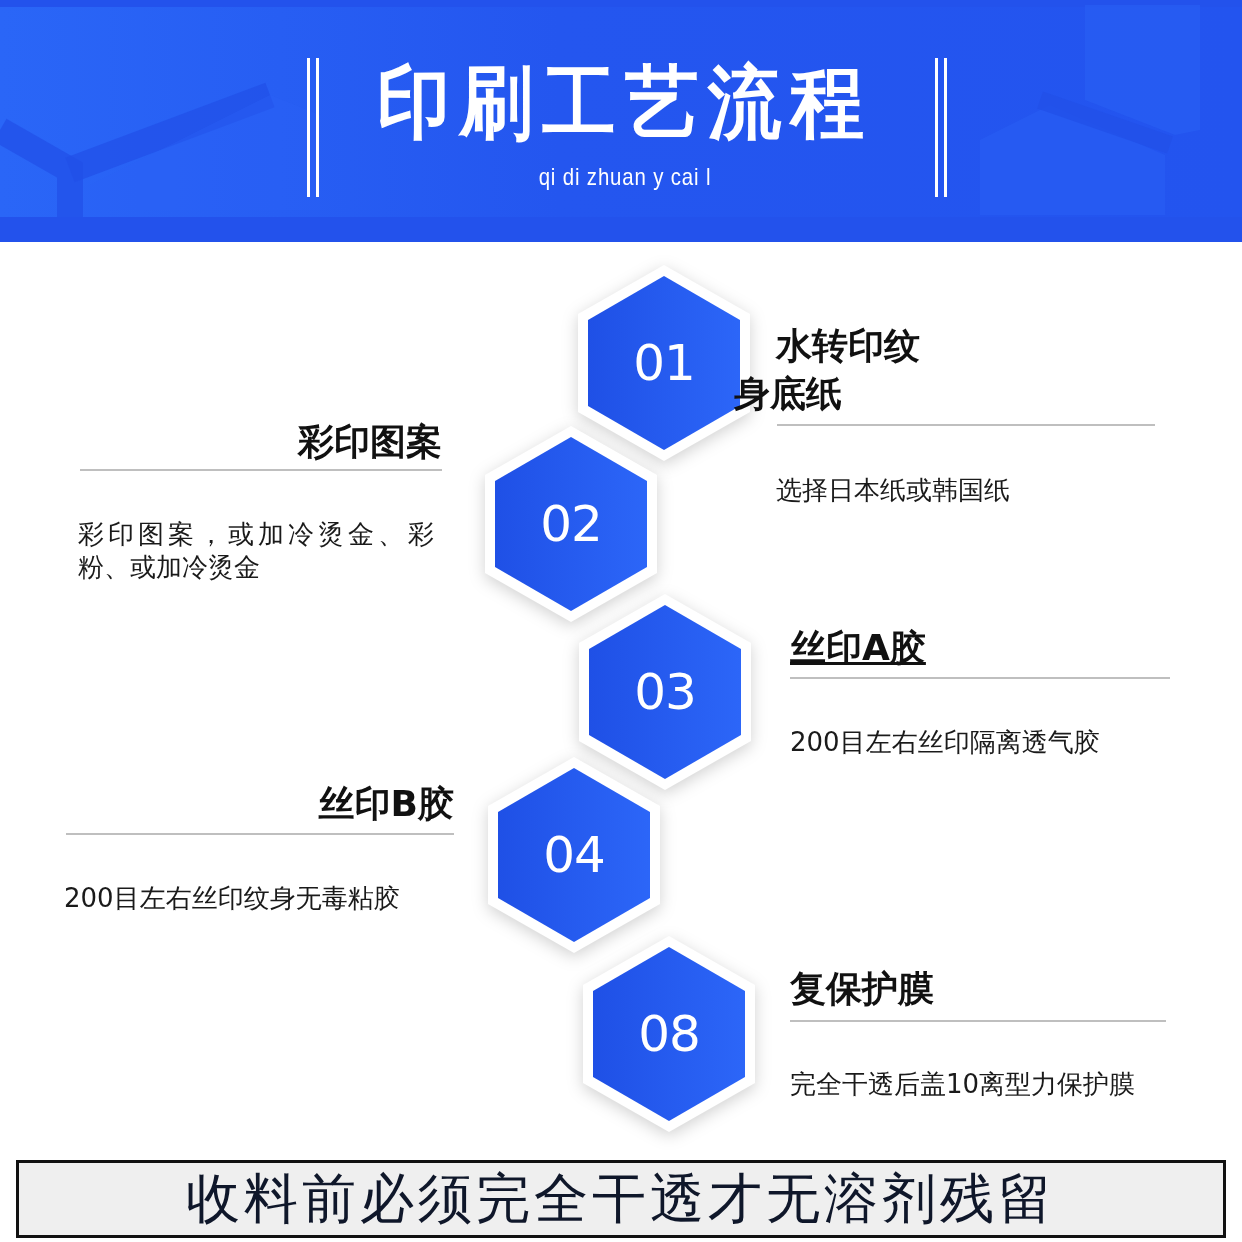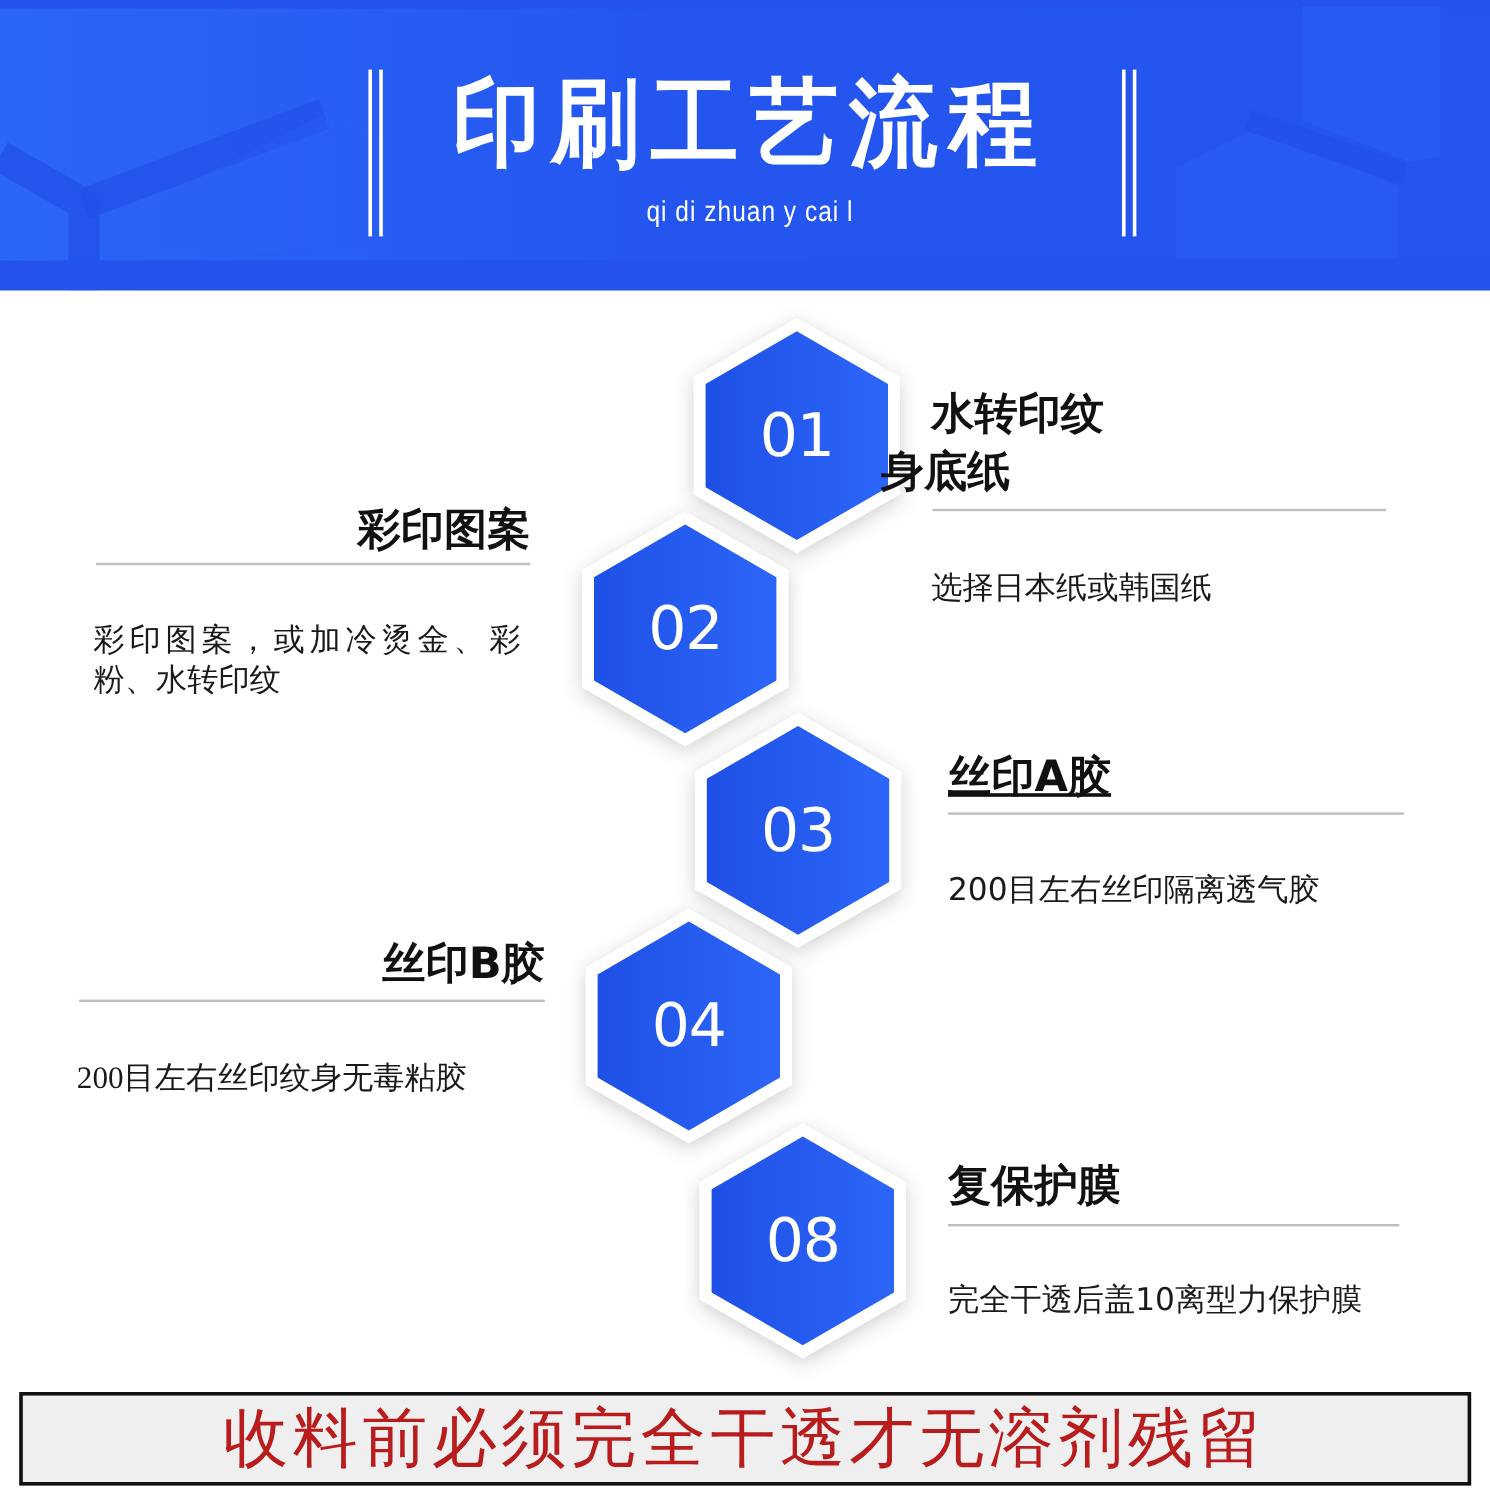--- a/index.html
+++ b/index.html
@@ -74,21 +74,21 @@
       margin-top: 36px;
     }
 
     
     .footer-box {
       position: absolute; left: 16px; top: 1160px; width: 1210px; height: 78px;
       background: #efefef; border: 3px solid #111111;
       display: flex; align-items: center; justify-content: center;
     }
     .footer-text {
-      color: #b91c1c; font-size: 54px; letter-spacing: 4px; line-height: 70px;
+      color: #0f172a; font-size: 54px; letter-spacing: 4px; line-height: 70px;
       font-family: "DejaVu Sans", sans-serif;
     }
   </style>
 </head>
 <body>
 
 <div class="header">
   <div class="strip-top"></div>
   <svg class="deco" width="1242" height="242" viewBox="0 0 1242 242">
 
@@ -131,21 +131,21 @@
 <div class="hex-wrap" style="left:483px; top:424px;">
   <svg viewBox="0 0 176 200">
     <polygon points="88,2 174,51 174,149 88,198 2,149 2,51" fill="#ffffff"></polygon>
     <polygon points="88,13 164,57 164,143 88,187 12,143 12,57" fill="url(#hexGrad)"></polygon>
   </svg>
   <div class="hex-num">02</div>
 </div>
 <div class="step-title right-align" style="left:80px; top:418px; width:362px;">彩印图案</div>
 <div class="divider" style="left:80px; top:469px; width:362px;"></div>
 <div class="step-desc" style="left:78px; top:482px; letter-spacing:4px;">彩印图案，或加冷烫金、彩</div>
-<div class="step-desc" style="left:78px; top:515px;">粉、水转印纹</div>
+<div class="step-desc" style="left:78px; top:515px;">粉、或加冷烫金</div>
 
 <div class="hex-wrap" style="left:577px; top:592px;">
   <svg viewBox="0 0 176 200">
     <polygon points="88,2 174,51 174,149 88,198 2,149 2,51" fill="#ffffff"></polygon>
     <polygon points="88,13 164,57 164,143 88,187 12,143 12,57" fill="url(#hexGrad)"></polygon>
   </svg>
   <div class="hex-num">03</div>
 </div>
 <div class="step-title" style="left:790px; top:624px;text-decoration:underline;">丝印A胶</div>
 <div class="divider" style="left:790px; top:677px; width:380px;"></div>
@@ -153,21 +153,21 @@
 
 <div class="hex-wrap" style="left:486px; top:755px;">
   <svg viewBox="0 0 176 200">
     <polygon points="88,2 174,51 174,149 88,198 2,149 2,51" fill="#ffffff"></polygon>
     <polygon points="88,13 164,57 164,143 88,187 12,143 12,57" fill="url(#hexGrad)"></polygon>
   </svg>
   <div class="hex-num">04</div>
 </div>
 <div class="step-title right-align" style="left:66px; top:780px; width:388px;">丝印B胶</div>
 <div class="divider" style="left:66px; top:833px; width:388px;"></div>
-<div class="step-desc" style="left:64px; top:846px;font-family:Liberation Serif, serif;">200目左右丝印纹身无毒粘胶</div>
+<div class="step-desc" style="left:64px; top:846px;">200目左右丝印纹身无毒粘胶</div>
 
 <div class="hex-wrap" style="left:581px; top:934px;">
   <svg viewBox="0 0 176 200">
     <polygon points="88,2 174,51 174,149 88,198 2,149 2,51" fill="#ffffff"></polygon>
     <polygon points="88,13 164,57 164,143 88,187 12,143 12,57" fill="url(#hexGrad)"></polygon>
   </svg>
   <div class="hex-num">08</div>
 </div>
 <div class="step-title" style="left:790px; top:965px;">复保护膜</div>
 <div class="divider" style="left:790px; top:1020px; width:376px;"></div>

